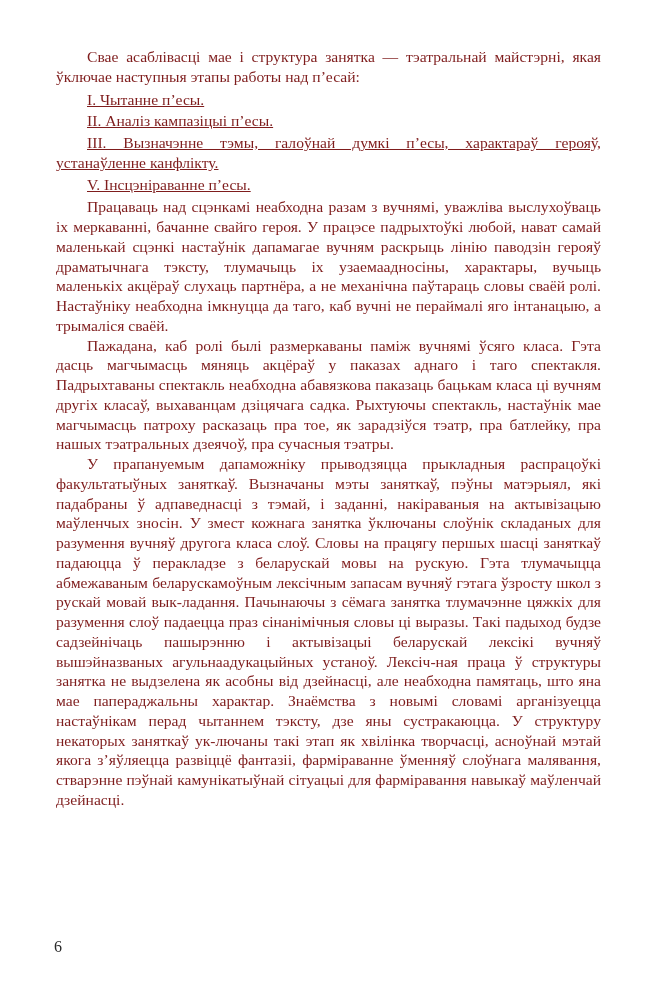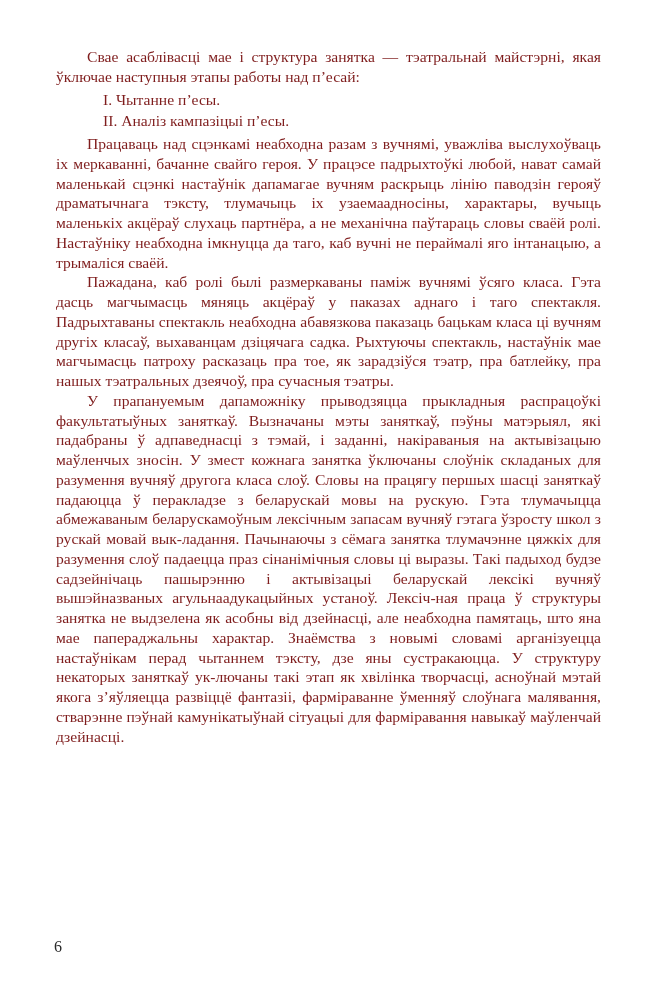--- a/index.html
+++ b/index.html
@@ -13,37 +13,39 @@
     position: absolute;
     left: 56px; top: 47px;
     width: 545px;
     font-family: "Liberation Serif", "DejaVu Serif", serif;
     font-size: 15.6px;
     line-height: 19.75px;
     color: #7f1d1d;
     text-align: justify;
   }
   .page p { margin: 0; text-indent: 31px; }
-  .list { margin: 3px 0 3px 16px; }
+  .list { margin: 3px 0 3px 0; text-decoration: underline; }
   .list .item { text-indent: 31px; text-align: justify; margin: 0 0 2px 0; }
   .page-number {
     position: absolute;
     left: 54px; top: 938px;
     font-family: "Liberation Serif", "DejaVu Serif", serif;
     font-size: 16px;
     color: #2a2a2a;
   }
 </style>
 </head>
 <body>
 
 <div class="page">
   <p>Свае асаблівасці мае і структура занятка — тэатральнай майстэрні, якая ўключае наступныя этапы работы над п’есай:</p>
   <div class="list">
     <div class="item">I. Чытанне п’есы.</div>
     <div class="item">II. Аналіз кампазіцыі п’есы.</div>
+    <div class="item">III. Вызначэнне тэмы, галоўнай думкі п’есы, характараў герояў, устанаўленне канфлікту.</div>
+    <div class="item">V. Інсцэніраванне п’есы.</div>
   </div>
   <p>Працаваць над сцэнкамі неабходна разам з вучнямі, уважліва выслухоўваць іх меркаванні, бачанне свайго героя. У працэсе падрыхтоўкі любой, нават самай маленькай сцэнкі настаўнік дапамагае вучням раскрыць лінію паводзін герояў драматычнага тэксту, тлумачыць іх узаемаадносіны, характары, вучыць маленькіх акцёраў слухаць партнёра, а не механічна паўтараць словы сваёй ролі. Настаўніку неабходна імкнуцца да таго, каб вучні не пераймалі яго інтанацыю, а трымаліся сваёй.</p>
   <p>Пажадана, каб ролі былі размеркаваны паміж вучнямі ўсяго класа. Гэта дасць магчымасць мяняць акцёраў у паказах аднаго і таго спектакля. Падрыхтаваны спектакль неабходна абавязкова паказаць бацькам класа ці вучням другіх класаў, выхаванцам дзіцячага садка. Рыхтуючы спектакль, настаўнік мае магчымасць патроху расказаць пра тое, як зарадзіўся тэатр, пра батлейку, пра нашых тэатральных дзеячоў, пра сучасныя тэатры.</p>
   <p>У прапануемым дапаможніку прыводзяцца прыкладныя распрацоўкі факультатыўных заняткаў. Вызначаны мэты заняткаў, пэўны матэрыял, які падабраны ў адпаведнасці з тэмай, і заданні, накіраваныя на актывізацыю маўленчых зносін. У змест кожнага занятка ўключаны слоўнік складаных для разумення вучняў другога класа слоў. Словы на працягу першых шасці заняткаў падаюцца ў перакладзе з беларускай мовы на рускую. Гэта тлумачыцца абмежаваным беларускамоўным лексічным запасам вучняў гэтага ўзросту школ з рускай мовай вык-ладання. Пачынаючы з сёмага занятка тлумачэнне цяжкіх для разумення слоў падаецца праз сінанімічныя словы ці выразы. Такі падыход будзе садзейнічаць пашырэнню і актывізацыі беларускай лексікі вучняў вышэйназваных агульнаадукацыйных устаноў. Лексіч-ная праца ў структуры занятка не выдзелена як асобны від дзейнасці, але неабходна памятаць, што яна мае папераджальны характар. Знаёмства з новымі словамі арганізуецца настаўнікам перад чытаннем тэксту, дзе яны сустракаюцца. У структуру некаторых заняткаў ук-лючаны такі этап як хвілінка творчасці, асноўнай мэтай якога з’яўляецца развіццё фантазіі, фарміраванне ўменняў слоўнага малявання, стварэнне пэўнай камунікатыўнай сітуацыі для фарміравання навыкаў маўленчай дзейнасці.</p>
 </div>
 
 <div class="page-number">6</div>
 
 </body></html>

